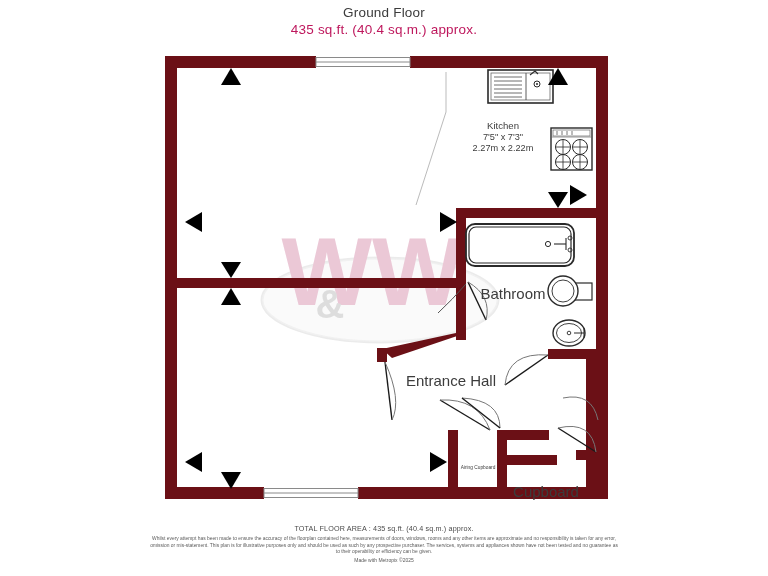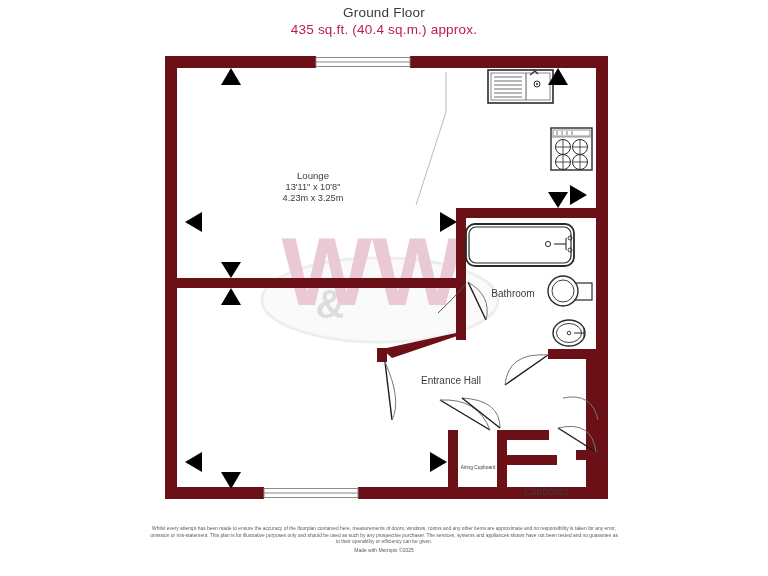--- a/index.html
+++ b/index.html
@@ -81,21 +81,21 @@
     white-space: nowrap;
   }
   .room-label .name {
     font-size: 9.6px;
     display: block;
   }
   .room-label .dim {
     font-size: 9.2px;
     display: block;
   }
-  .room-label.small .name { font-size: 10px; }
+  .room-label.small .name { font-size: 15px; }
   .room-label.tiny .name { font-size: 4.8px; }
 </style>
 </head>
 <body>
 
 <div id="plan-root">
 
   <div class="header">
     <div class="line1">Ground Floor</div>
     <div class="line2">435 sq.ft. (40.4 sq.m.) approx.</div>
@@ -277,42 +277,43 @@
       <polygon points="570,185 570,205 587,195"></polygon>
       <polygon points="221,262 241,262 231,278"></polygon>
       <polygon points="221,305 241,305 231,288"></polygon>
       <polygon points="202,452 202,472 185,462"></polygon>
       <polygon points="430,452 430,472 447,462"></polygon>
       <polygon points="221,472 241,472 231,489"></polygon>
     </g>
 
   </svg>
 
-  <div class="room-label" style="left:243px; top:170px; width:140px;">
-    <span class="name">Lounge</span>
-    <span class="dim">13'11"  x 10'8"</span>
-    <span class="dim">4.23m  x 3.25m</span>
-  </div>
-
+
+  <div class="room-label" style="left:443px; top:120px; width:120px;">
+    <span class="name">Kitchen</span>
+    <span class="dim">7'5"  x 7'3"</span>
+    <span class="dim">2.27m  x 2.22m</span>
+  </div>
 
   <div class="room-label small" style="left:463px; top:288px; width:100px;">
     <span class="name">Bathroom</span>
   </div>
 
 
   <div class="room-label small" style="left:396px; top:375px; width:110px;">
     <span class="name">Entrance Hall</span>
   </div>
 
   <div class="room-label tiny" style="left:450px; top:462px; width:56px;">
     <span class="name">Airing Cupboard</span>
   </div>
 
   <div class="room-label small" style="left:500px; top:486px; width:92px;">
     <span class="name">Cupboard</span>
   </div>
 
   <div class="footer">
+    <div class="total">TOTAL FLOOR AREA : 435 sq.ft. (40.4 sq.m.) approx.</div>
     <div class="disc">Whilst every attempt has been made to ensure the accuracy of the floorplan contained here, measurements of doors, windows, rooms and any other items are approximate and no responsibility is taken for any error, omission or mis-statement. This plan is for illustrative purposes only and should be used as such by any prospective purchaser. The services, systems and appliances shown have not been tested and no guarantee as to their operability or efficiency can be given.</div>
     <div class="made">Made with Metropix ©2025</div>
   </div>
 
 </div>
 
 </body></html>

